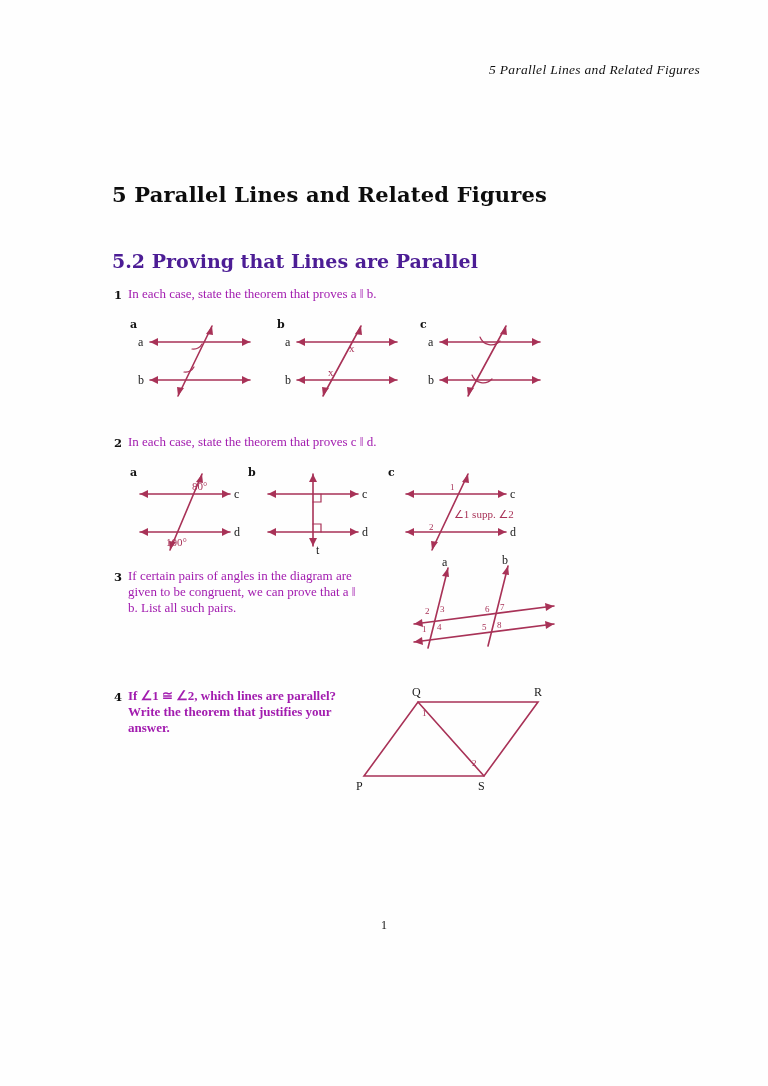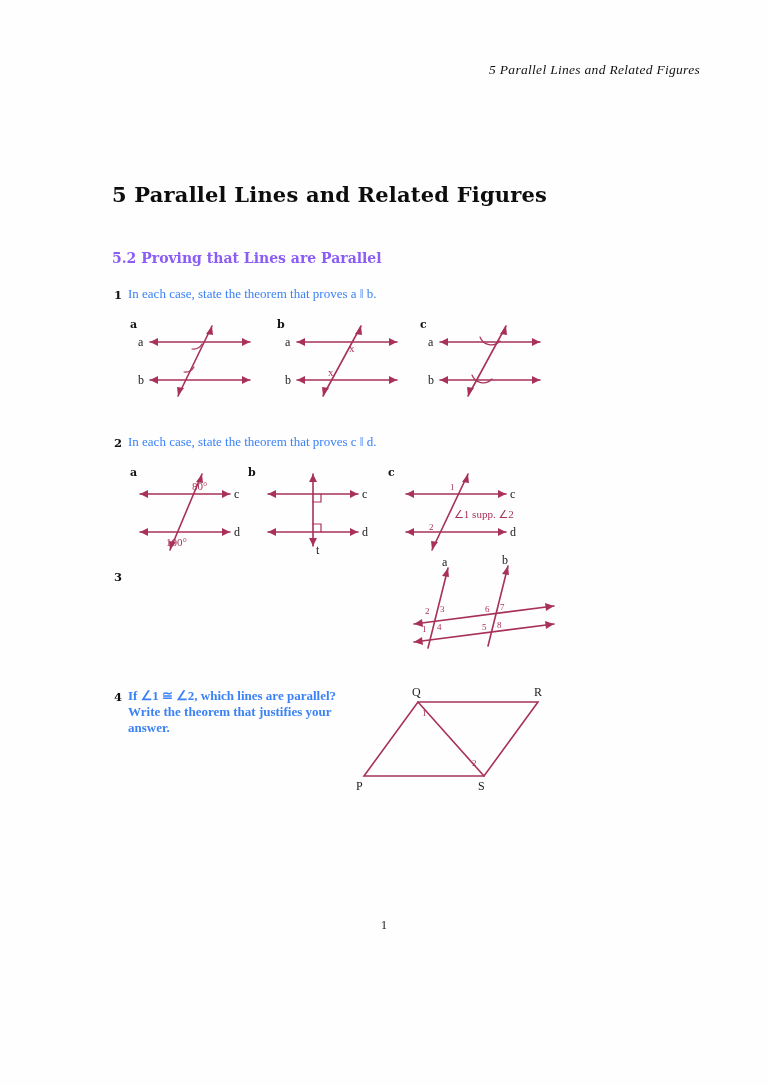--- a/index.html
+++ b/index.html
@@ -47,38 +47,38 @@
     color: #0d0d0d;
     white-space: nowrap;
   }
 
   .section-title {
     position: absolute;
     left: 112px;
     top: 250px;
     font-family: "DejaVu Serif", serif;
     font-weight: bold;
-    font-size: 14px;
-    color: #8b5cf6;
+    font-size: 19px;
+    color: #4c1d95;
     white-space: nowrap;
   }
 
   .qnum {
     position: absolute;
     font-family: "DejaVu Serif", serif;
     font-weight: bold;
     font-size: 11.5px;
     color: #111;
   }
   .qtext {
     position: absolute;
     font-family: "Liberation Serif", serif;
     font-size: 13px;
     line-height: 16px;
-    color: #3b82f6;
+    color: #a21caf;
   }
 
   .fig-label {
     position: absolute;
     font-family: "DejaVu Serif", serif;
     font-weight: bold;
     font-size: 11px;
     color: #111;
   }
 
@@ -230,20 +230,21 @@
     <polygon class="ink-fill" points="72,6 66,14 73,15"></polygon>
     <polygon class="ink-fill" points="36,82 42,74 35,73"></polygon>
     <text class="ink-txt-sm" x="54" y="22">1</text>
     <text class="ink-txt-sm" x="33" y="62">2</text>
     <text class="ink-txt" x="58" y="50">∠1 supp. ∠2</text>
     <text class="lbl-txt" x="114" y="30">c</text>
     <text class="lbl-txt" x="114" y="68">d</text>
   </svg>
 
   <div class="qnum" style="left:114px; top:570px;">3</div>
+  <div class="qtext" style="left:128px; top:568px; width:240px;">If certain pairs of angles in the diagram are given to be congruent, we can prove that a ‖ b. List all such pairs.</div>
 
   <svg style="left:404px; top:556px; width:180px; height:100px;" width="180" height="100" viewBox="0 0 180 100">
     <line class="ink" x1="10" y1="68" x2="150" y2="50"></line>
     <polygon class="ink-fill" points="10,68 18,63 19,71"></polygon>
     <polygon class="ink-fill" points="150,50 142,55 141,47"></polygon>
     <line class="ink" x1="10" y1="86" x2="150" y2="68"></line>
     <polygon class="ink-fill" points="10,86 18,81 19,89"></polygon>
     <polygon class="ink-fill" points="150,68 142,73 141,65"></polygon>
     <line class="ink" x1="24" y1="92" x2="44" y2="12"></line>
     <polygon class="ink-fill" points="44,12 38,20 45,21"></polygon>

